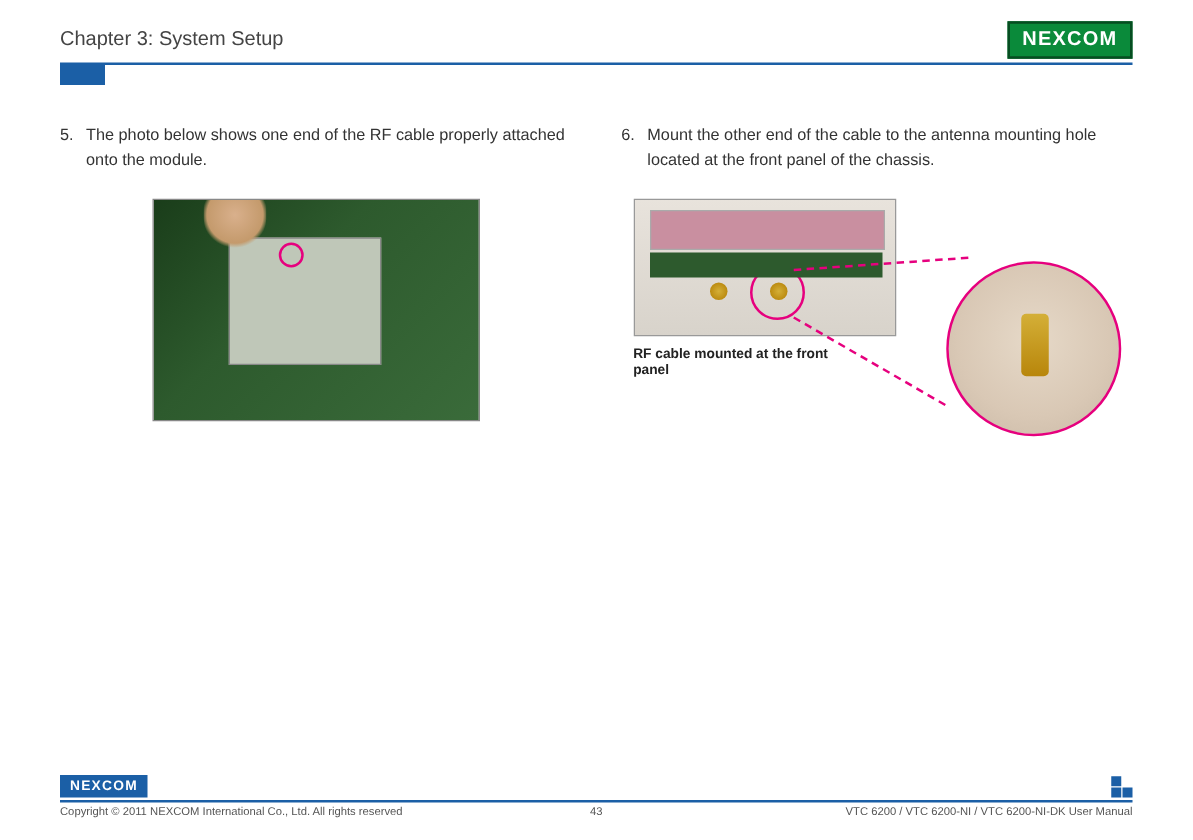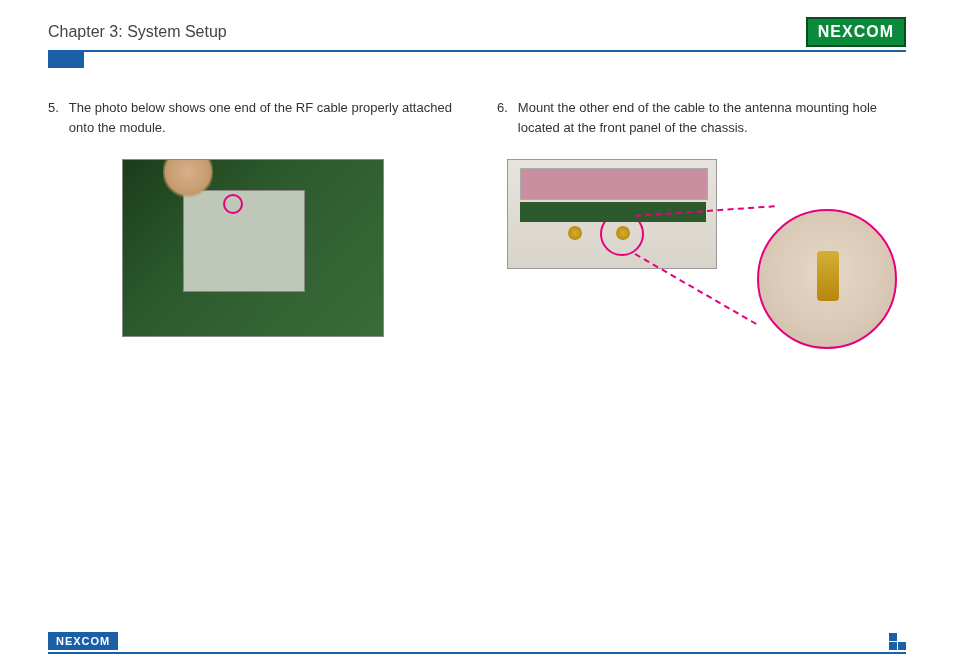--- a/index.html
+++ b/index.html
@@ -268,32 +268,38 @@
     <div class="fig">
       <div class="fig-panel">
         <div class="panel-photo">
           <div class="sma1"></div>
           <div class="sma2"></div>
           <div class="pink-circle-lg"></div>
         </div>
         <div class="dashed-line dl1"></div>
         <div class="dashed-line dl2"></div>
         <div class="zoom-circle"></div>
+        <div class="caption">RF cable mounted at the front panel</div>
       </div>
     </div>
   </div>
 
 </div>
 
 <div class="footer">
   <div class="footer-logo-row">
     <div class="footer-logo">
       <span>NEXCOM</span>
     </div>
     <div class="footer-squares">
       <span></span>
         <span></span>
         <span></span>
         <span></span>
     </div>
   </div>
   <hr class="footer-rule">
+  <div class="footer-text-row">
+    <div>Copyright © 2011 NEXCOM International Co., Ltd. All rights reserved</div>
+    <div class="page-num">43</div>
+    <div>VTC 6200 / VTC 6200-NI / VTC 6200-NI-DK User Manual</div>
+  </div>
 </div>
 
 </body></html>

